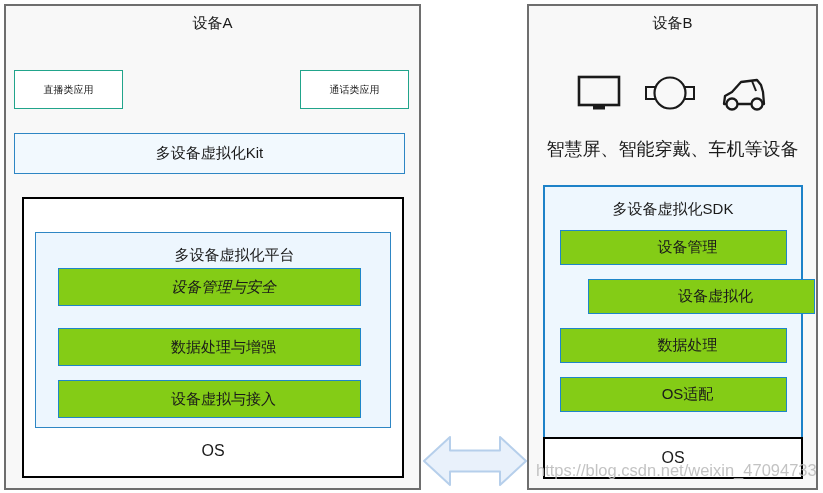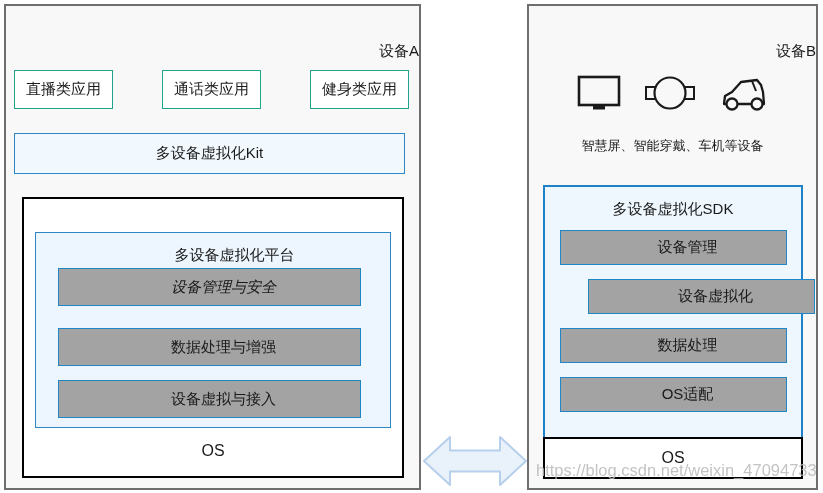--- a/index.html
+++ b/index.html
@@ -19,42 +19,42 @@
     position: absolute;
     top: 4px;
     height: 486px;
     background: #f8f8f8;
     border: 2px solid #6e6e6e;
   }
   .panel-a { left: 4px; width: 417px; }
   .panel-b { left: 527px; width: 291px; }
   .panel-title {
     position: absolute;
-    top: 36px;
+    top: 8px;
     left: 0; right: 0;
-    text-align: right;
+    text-align: center;
     font-size: 15px;
   }
   
   .app-row {
     position: absolute;
     top: 64px; left: 8px; right: 10px;
     height: 39px;
     display: flex;
     justify-content: space-between;
   }
   .app-box {
-    width: 99px;
+    width: 109px;
     height: 39px;
     background: #ffffff;
     border: 1.5px solid #21a48b;
     display: flex;
     align-items: center;
     justify-content: center;
-    font-size: 15px;
+    font-size: 10px;
   }
   .kit-box {
     position: absolute;
     top: 127px; left: 8px;
     width: 391px; height: 41px;
     background: #f2f9fe;
     border: 1.5px solid #2e86c4;
     display: flex;
     align-items: center;
     justify-content: center;
@@ -76,21 +76,21 @@
   }
   .platform-title {
     position: absolute;
     top: 13px; left: 0; right: 0;
     text-align: center;
     font-size: 15px;
     margin-left: 43px;
   }
   .module {
     position: absolute;
-    background: #a3a3a3;
+    background: #84cc16;
     border: 1.5px solid #1f86c8;
     display: flex;
     align-items: center;
     justify-content: center;
     font-size: 15px;
     padding-left: 28px;
   }
   .platform-box .module { left: 22px; width: 303px; height: 38px; }
   .module.m-a0 { top: 35px; font-style: italic; }
   .module.m-a1 { top: 95px; }
@@ -109,21 +109,21 @@
     display: flex;
     align-items: center;
     justify-content: center;
     gap: 22px;
   }
   .icon { display: flex; align-items: center; justify-content: center; }
   .caption-b {
     position: absolute;
     top: 131px; left: 0; right: 0;
     text-align: center;
-    font-size: 13px;
+    font-size: 18px;
   }
   .sdk-box {
     position: absolute;
     top: 179px; left: 14px;
     width: 260px; height: 268px;
     background: #eef7fe;
     border: 2px solid #1e82c8;
   }
   .sdk-title {
     position: absolute;
@@ -168,21 +168,20 @@
 <body>
 
 <div class="canvas">
 
   <div class="panel panel-a">
     <div class="panel-title">设备A</div>
 
     <div class="app-row">
       <div class="app-box">直播类应用</div>
       <div class="app-box">通话类应用</div>
-      <div class="app-box">健身类应用</div>
     </div>
 
     <div class="kit-box">多设备虚拟化Kit</div>
 
     <div class="os-container">
       <div class="platform-box">
         <div class="platform-title">多设备虚拟化平台</div>
         <div class="module m-a0">设备管理与安全</div>
         <div class="module m-a1">数据处理与增强</div>
         <div class="module m-a2">设备虚拟与接入</div>

